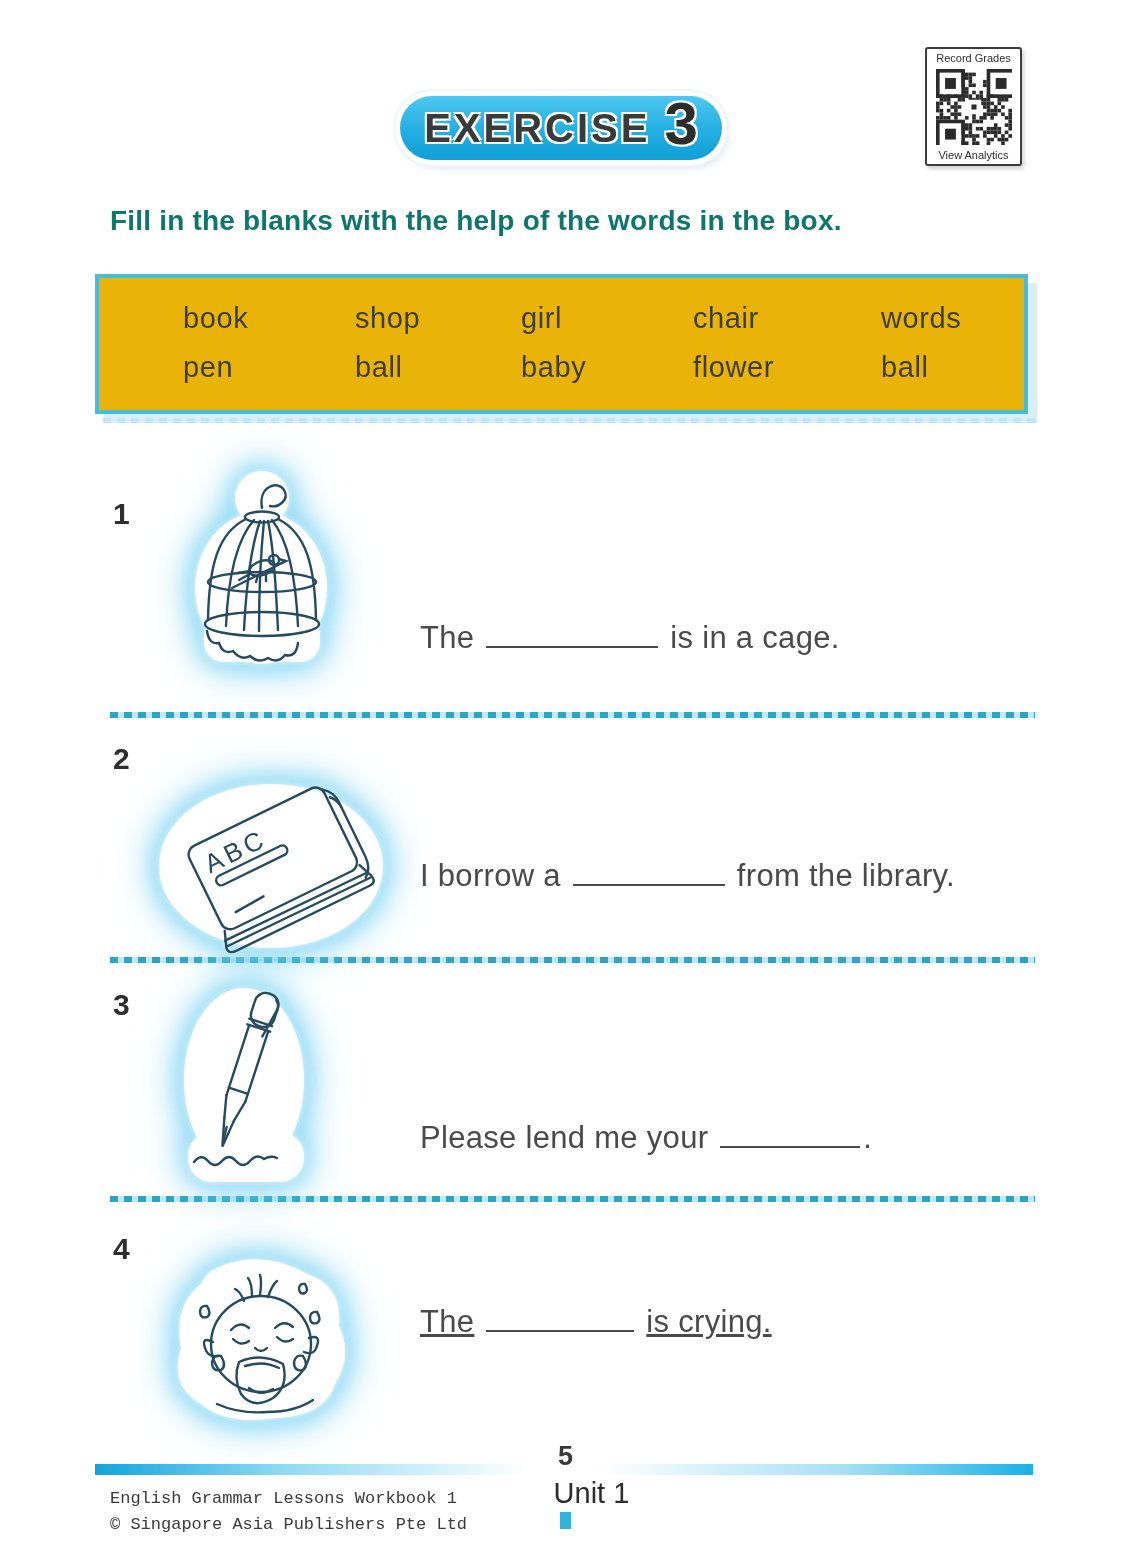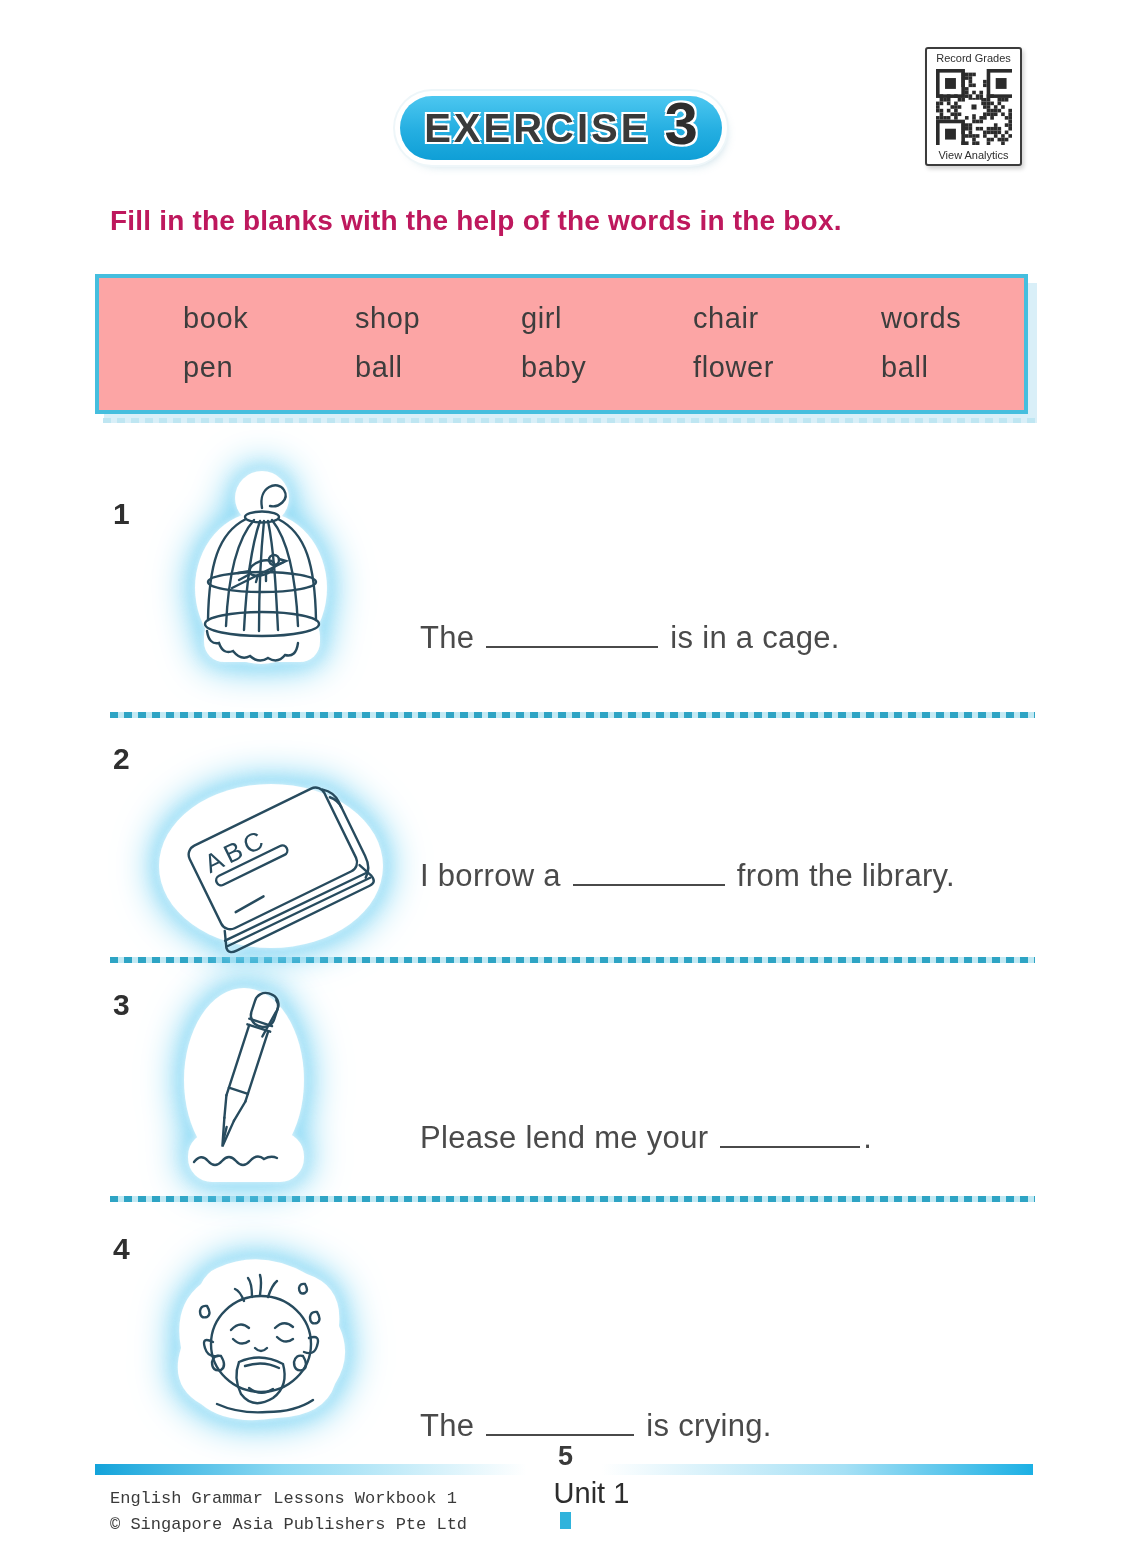--- a/index.html
+++ b/index.html
@@ -21,25 +21,25 @@
           border-radius:32px;
           box-shadow:0 0 0 5px #ffffff,0 0 0 7px #eef6f9,4px 6px 10px rgba(130,180,200,.45);
           display:flex;align-items:center;justify-content:center;gap:14px;}
   .banner .ex{font-size:40px;font-weight:bold;letter-spacing:3px;color:#3a3a3a;
           text-shadow:-2px -2px 0 #fff,2px -2px 0 #fff,-2px 2px 0 #fff,2px 2px 0 #fff;}
   .banner .num{font-size:60px;font-weight:bold;color:#2d2d2d;margin-top:-10px;
           text-shadow:-2px -2px 0 #fff,2px -2px 0 #fff,-2px 2px 0 #fff,2px 2px 0 #fff;}
 
   
   .instruction{position:absolute;left:110px;top:205px;font-size:28px;font-weight:bold;
-          color:#be185d;letter-spacing:.2px;}
+          color:#0f766e;letter-spacing:.2px;}
 
   
   .word-box{position:absolute;left:95px;top:274px;width:933px;height:140px;
-          border:4px solid #45bede;background:#fca5a5;box-sizing:border-box;
+          border:4px solid #45bede;background:#eab308;box-sizing:border-box;
           box-shadow:9px 9px 0 rgba(170,220,240,.45);}
   .word-box::after{content:"";position:absolute;left:4px;right:-12px;bottom:-13px;height:5px;
           background:repeating-linear-gradient(90deg,#bfe6f2 0 8px,transparent 8px 14px);}
   .word-grid{display:grid;grid-template-columns:172px 166px 172px 188px 1fr;
           padding:24px 40px 0 84px;row-gap:16px;}
   .word{font-size:29px;color:#3d3d3d;letter-spacing:.6px;}
 
   
   .divider{position:absolute;left:110px;width:925px;height:6px;
           background:repeating-linear-gradient(90deg,#2ea4c4 0 8px,#c2e9f3 8px 14px);}
@@ -50,21 +50,21 @@
   #num1{top:497px;} #num2{top:742px;} #num3{top:988px;} #num4{top:1232px;}
 
   .figure{position:absolute;}
   #fig1{left:178px;top:468px;} #fig2{left:145px;top:772px;}
   #fig3{left:160px;top:980px;} #fig4{left:155px;top:1256px;}
   .figure svg{filter:drop-shadow(0 0 3px #e3f6fd) drop-shadow(0 0 9px #a5e1f7)
                      drop-shadow(0 0 18px #62ccf1);}
 
   .sentence{position:absolute;left:420px;font-size:31px;color:#4a4a4a;letter-spacing:.3px;
           white-space:nowrap;}
-  #sent1{top:620px;} #sent2{top:858px;text-align:right;} #sent3{top:1120px;} #sent4{top:1408px;}
+  #sent1{top:620px;} #sent2{top:858px;text-align:right;} #sent3{top:1120px;} #sent4{top:1304px;text-decoration:underline;}
   .blank{display:inline-block;border-bottom:2.5px solid #4a4a4a;width:160px;}
   #sent1 .blank{width:172px;} #sent2 .blank{width:152px;}
   #sent3 .blank{width:140px;} #sent4 .blank{width:148px;}
   .before{margin-right:12px;} .after{margin-left:12px;} .after.tight{margin-left:3px;}
 
   
   .footer-bar{position:absolute;left:95px;top:1464px;width:938px;height:11px;
           background:linear-gradient(90deg,#13a3da 0%,#8fdaf3 20%,#ffffff 46%,
                      #ffffff 54%,#a5e0f5 80%,#1cb0e4 100%);}
   .page-num{position:absolute;top:1441px;left:0;width:100%;text-align:center;z-index:2;}

